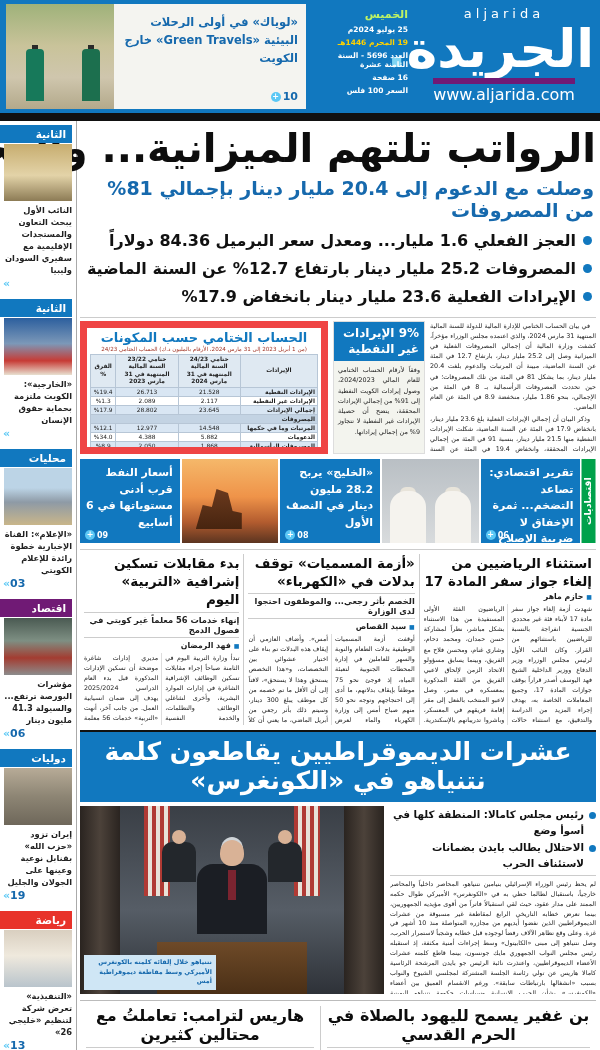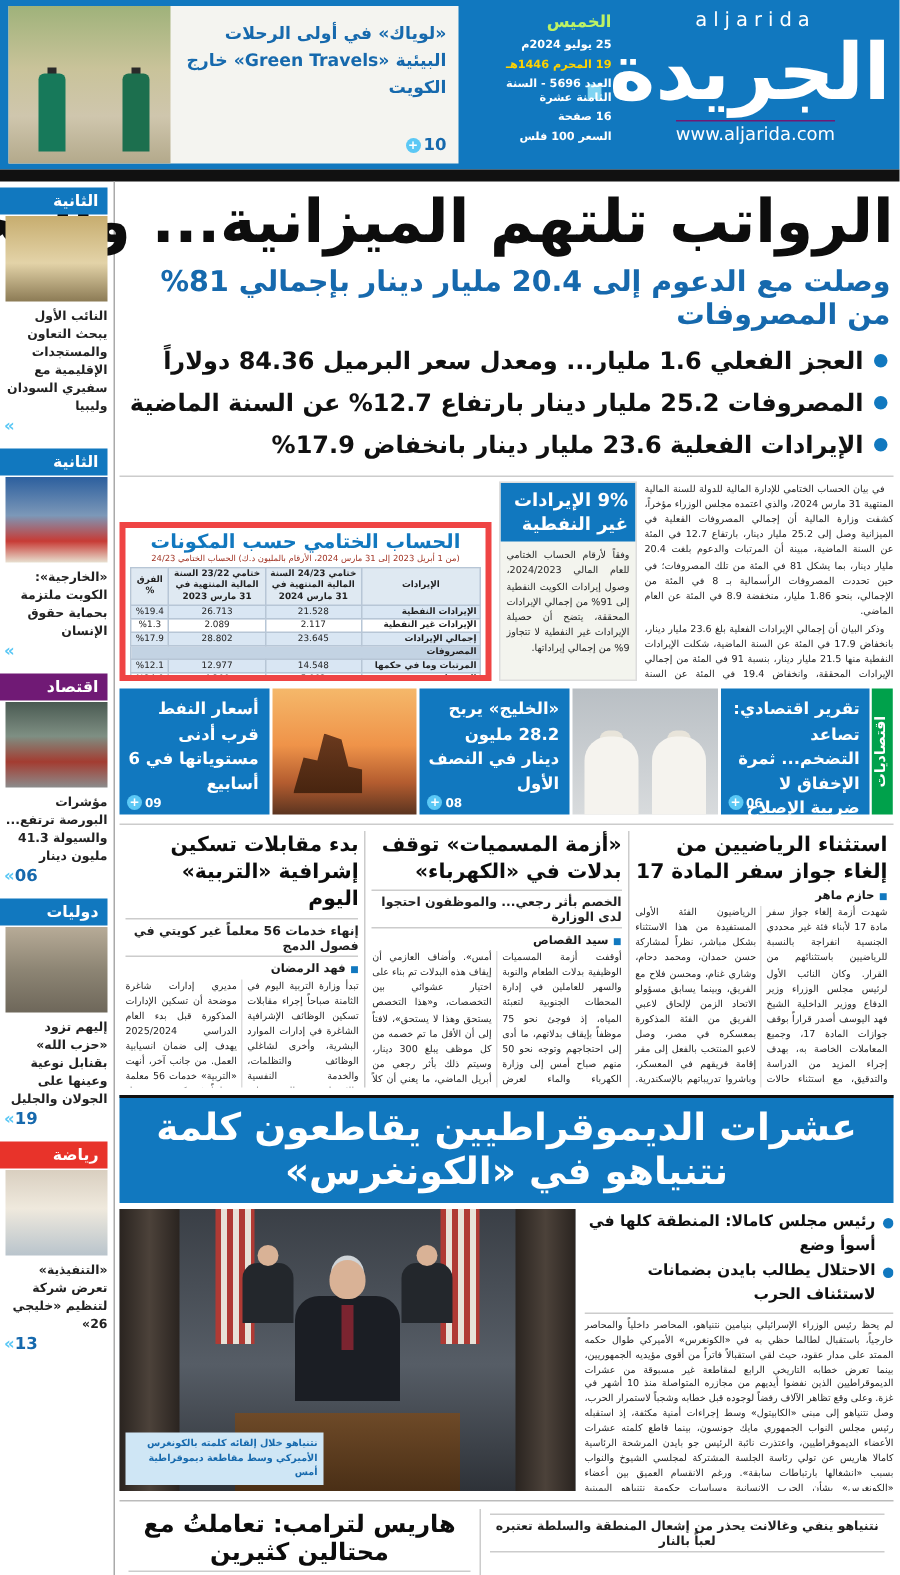--- a/index.html
+++ b/index.html
@@ -6,21 +6,21 @@
   html,body { background:#e8e8e8; }
   body { font-family:"DejaVu Sans", sans-serif; }
   .page { position:relative; width:600px; height:1050px; margin:0 auto; background:#fff; overflow:hidden; direction:rtl; }
 
   
   .masthead { display:flex; flex-direction:row; height:113px; background:#1178bf; padding:4px 6px 4px 6px; gap:6px; }
   .logo-block { width:180px; color:#fff; text-align:center; padding-top:2px; }
   .logo-latin { font-size:13px; letter-spacing:4px; color:#fff; }
   .logo-ar { font-size:52px; font-weight:bold; line-height:1.1; }
   .logo-ar .dot { color:#7fd4f2; }
-  .logo-url { font-size:12px; border-top:1px solid #701a75; display:inline-block; padding-top:1px; }
+  .logo-url { font-size:16px; border-top:6px solid #701a75; display:inline-block; padding-top:1px; }
   .date-block { width:96px; padding-top:4px; color:#fff; }
   .date-day { color:#bef264; font-weight:bold; font-size:11px; margin-bottom:4px; }
   .date-line { font-size:7.5px; font-weight:bold; margin-bottom:4px; }
   .date-line.hijri { color:#ffd200; }
   .promo-box { flex:1; background:#f4f4f0; display:flex; flex-direction:row; }
   .promo-text { flex:1; padding:10px 8px 4px 4px; position:relative; }
   .promo-title { color:#1669ad; font-weight:bold; font-size:11.5px; line-height:1.55; text-align:right; }
   .promo-page { position:absolute; bottom:6px; right:8px; direction:ltr; font-weight:bold; color:#1669ad; font-size:11px; display:flex; align-items:center; gap:2px; }
   .promo-photo { width:108px; background:linear-gradient(180deg,#9fb27a 0%,#c9c39a 40%,#cfc6ad 70%,#b3a98b 100%); position:relative; }
   .promo-photo::before, .promo-photo::after { content:""; position:absolute; bottom:8px; width:18px; height:52px; background:#1c6f4e; border-radius:4px 4px 0 0; box-shadow:0 -10px 0 -6px #2a2a2a; }
@@ -54,21 +54,21 @@
   .lead-bullet { font-size:16px; font-weight:bold; color:#111; text-align:right; line-height:1.75; position:relative; padding-right:16px; }
   .lead-bullet::before { content:""; position:absolute; right:0; top:9px; width:9px; height:9px; border-radius:50%; background:#1178bf; }
 
   
   .finance-row { display:flex; flex-direction:row; gap:5px; height:137px; border-top:1px solid #ccc; padding-top:3px; }
   .fin-article { width:166px; font-size:6.4px; line-height:1.58; text-align:justify; color:#222; overflow:hidden; }
   .fin-article p { margin-bottom:2px; text-indent:6px; }
   .nonoil-col { width:92px; background:#f3f4ee; border:1px solid #ddd; overflow:hidden; }
   .nonoil-head { background:#1178bf; color:#fff; font-weight:bold; font-size:12px; line-height:1.3; padding:4px 5px; text-align:right; }
   .nonoil-text { font-size:6.4px; line-height:1.6; padding:4px; text-align:justify; color:#222; }
-  .fin-table-wrap { flex:1; border:4px solid #ef4444; padding:2px 3px; overflow:hidden;margin-top:27px; }
+  .fin-table-wrap { flex:1; border:7px solid #ef4444; padding:2px 3px; overflow:hidden; }
   .fin-table-title { color:#1178bf; font-weight:bold; font-size:13px; text-align:center; }
   .fin-table-sub { color:#a03324; font-size:5.6px; text-align:center; margin:1px 0 2px; }
   table.fin { width:100%; border-collapse:collapse; }
   table.fin th, table.fin td { border:1px solid #b7c6d6; font-size:5.9px; padding:1px 2px; text-align:center; color:#222; }
   table.fin th { background:#dfe9f2; font-weight:bold; line-height:1.25; }
   table.fin td.lbl { text-align:right; font-weight:bold; width:34%; }
   table.fin tr.alt td { background:#d9e6f3; }
   table.fin tr.section td { background:#c3d3e3; font-weight:bold; text-align:right; }
   td.num { direction:ltr; }
 
@@ -323,20 +323,21 @@
           <div class="cp-man-back mb-l"></div>
           <div class="cp-man-back mb-r"></div>
           <div class="cp-netanyahu"></div>
           <div class="cp-podium"></div>
           <div class="cp-caption">نتنياهو خلال إلقائه كلمته بالكونغرس الأميركي وسط مقاطعة ديموقراطية أمس</div>
         </div>
       </div>
 
       <div class="bottom-row">
         <div class="bottom-art">
+          <div class="bot-title">بن غفير يسمح لليهود بالصلاة في الحرم القدسي</div>
           <div class="bot-sub">نتنياهو ينفي وغالانت يحذر من إشعال المنطقة والسلطة تعتبره لعباً بالنار</div>
 
         </div>
         <div class="bottom-art">
           <div class="bot-title">هاريس لترامب: تعاملتُ مع محتالين كثيرين</div>
           <div class="bot-sub">دونالد يقاطع التجمعات المفتوحة ويخسر نقطتين... ويقاضي حملة بايدن</div>
 
         </div>
       </div>
 
@@ -349,29 +350,35 @@
         <div class="side-caption">النائب الأول يبحث التعاون والمستجدات الإقليمية مع سفيري السودان وليبيا</div>
         <div class="side-page"><span class="chev">«</span><span></span></div>
       </div>
       <div class="side-item">
         <div class="side-tab tab-blue">الثانية</div>
         <div class="side-photo sp-1"></div>
         <div class="side-caption">«الخارجية»: الكويت ملتزمة بحماية حقوق الإنسان</div>
         <div class="side-page"><span class="chev">«</span><span></span></div>
       </div>
       <div class="side-item">
+        <div class="side-tab tab-blue">محليات</div>
+        <div class="side-photo sp-2"></div>
+        <div class="side-caption">«الإعلام»: القناة الإخبارية خطوة رائدة للإعلام الكويتي</div>
+        <div class="side-page"><span class="chev">«</span><span>03</span></div>
+      </div>
+      <div class="side-item">
         <div class="side-tab tab-green">اقتصاد</div>
         <div class="side-photo sp-3"></div>
         <div class="side-caption">مؤشرات البورصة ترتفع... والسيولة 41.3 مليون دينار</div>
         <div class="side-page"><span class="chev">«</span><span>06</span></div>
       </div>
       <div class="side-item">
         <div class="side-tab tab-blue">دوليات</div>
         <div class="side-photo sp-4"></div>
-        <div class="side-caption">إليهم تزود «حزب الله» بقنابل نوعية وعينها على الجولان والجليل</div>
+        <div class="side-caption">إيران تزود «حزب الله» بقنابل نوعية وعينها على الجولان والجليل</div>
         <div class="side-page"><span class="chev">«</span><span>19</span></div>
       </div>
       <div class="side-item">
         <div class="side-tab tab-red">رياضة</div>
         <div class="side-photo sp-5"></div>
         <div class="side-caption">«التنفيذية» تعرض شركة لتنظيم «خليجي 26»</div>
         <div class="side-page"><span class="chev">«</span><span>13</span></div>
       </div>
 
     </aside>

